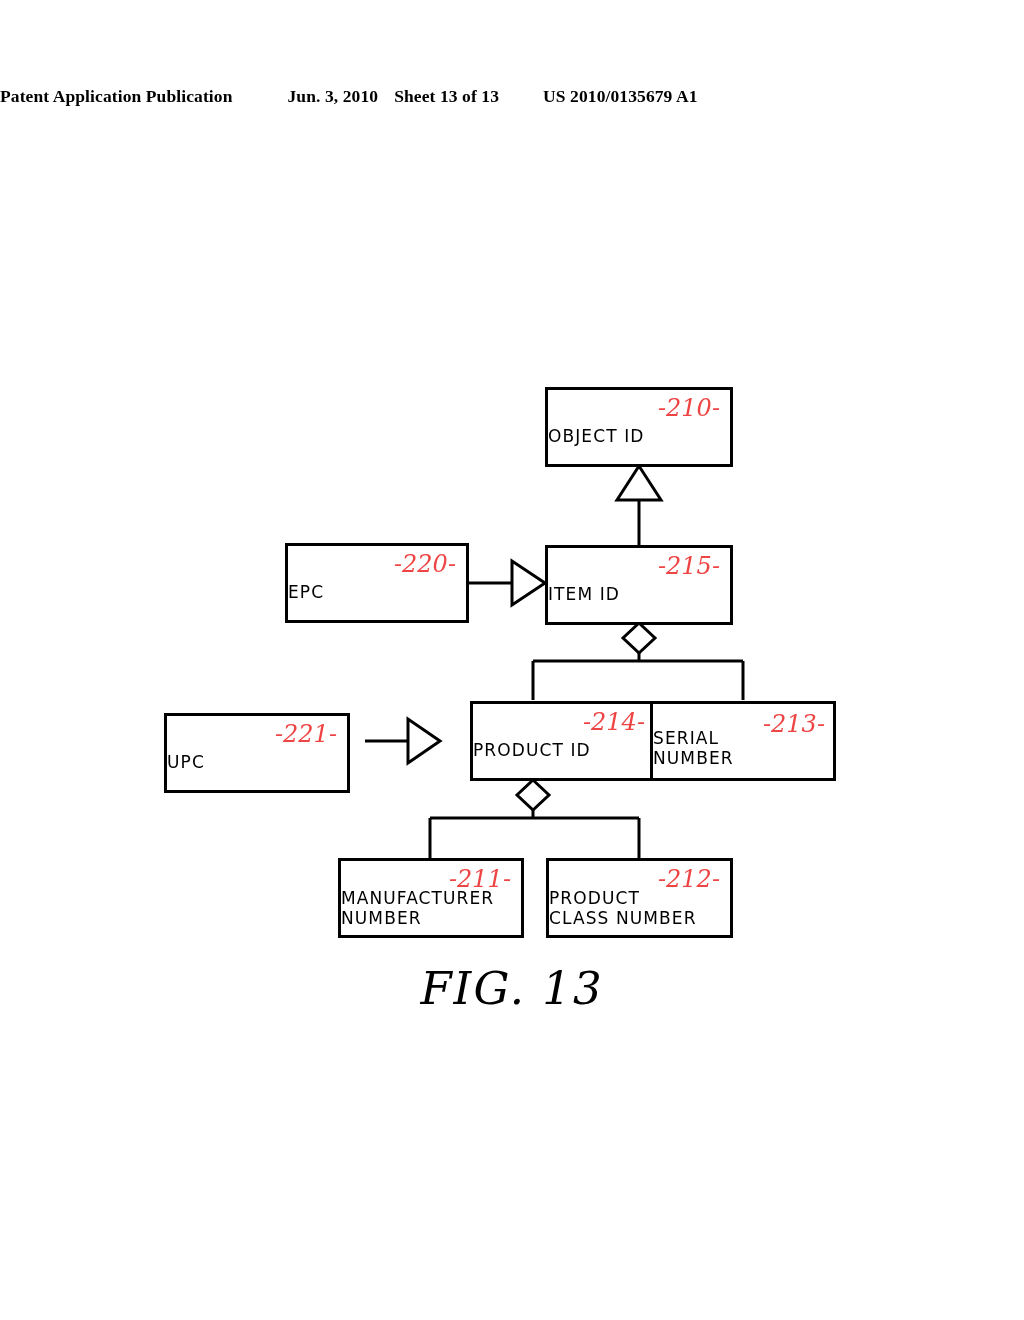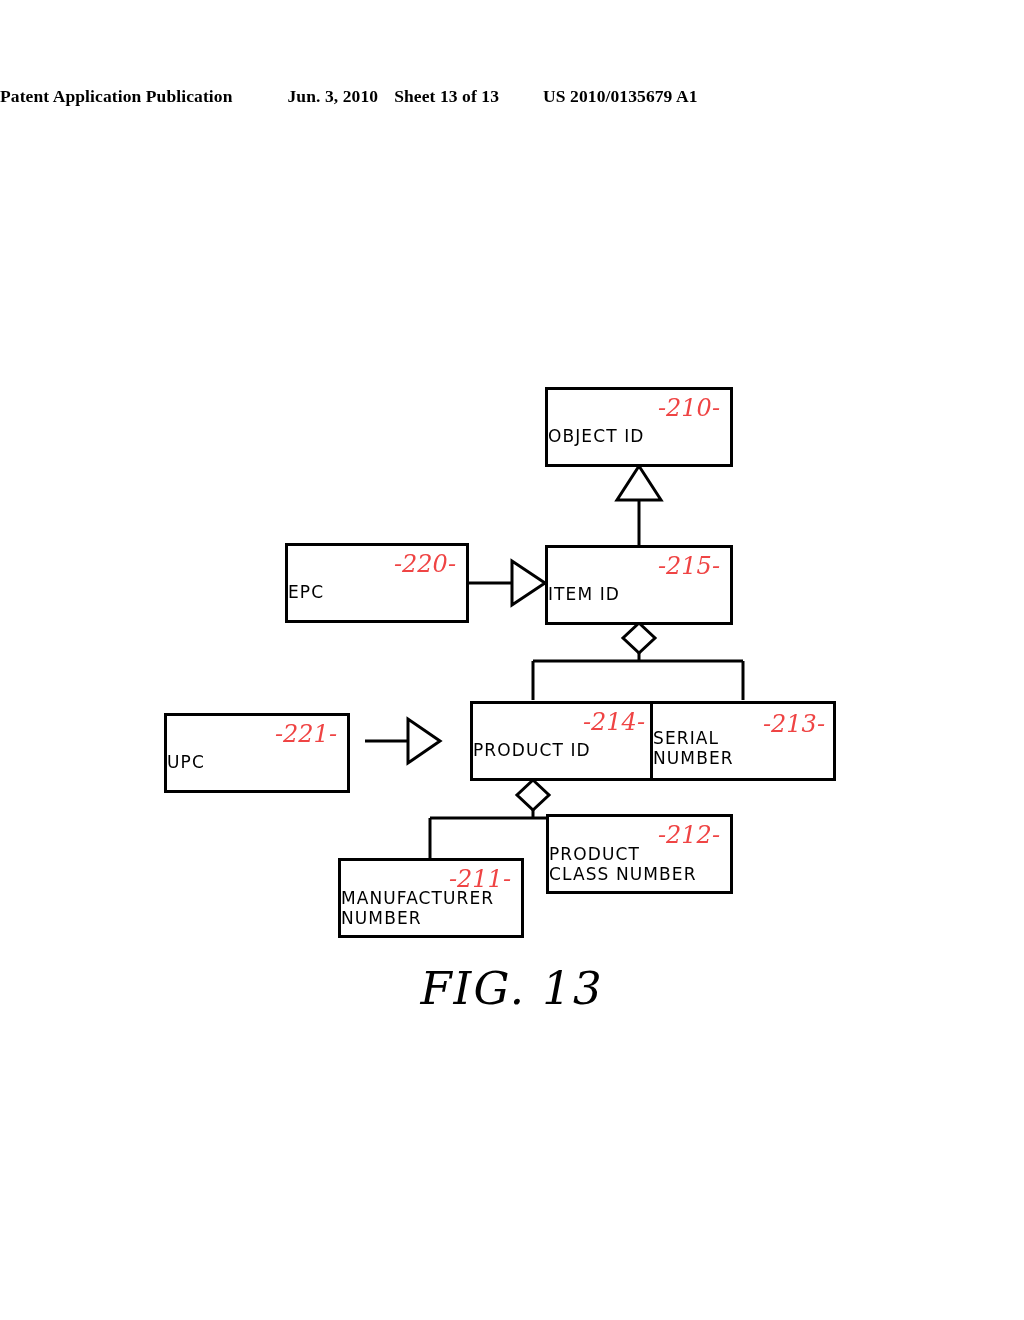--- a/index.html
+++ b/index.html
@@ -169,19 +169,19 @@
   <span class="node-label">SERIAL
 NUMBER</span>
 </div>
 
 <div class="node two-line" style="left:338px; top:858px; width:186px; height:80px;padding-left:12px;">
   <span class="node-ref">-211-</span>
   <span class="node-label">MANUFACTURER
 NUMBER</span>
 </div>
 
-<div class="node two-line" style="left:546px; top:814px; width:187px; height:80px;">
+<div class="node two-line" style="left:546px; top:858px; width:187px; height:80px;">
   <span class="node-ref">-212-</span>
   <span class="node-label">PRODUCT
 CLASS NUMBER</span>
 </div>
 
 <div class="fig-caption">FIG. 13</div>
 
 </body></html>

